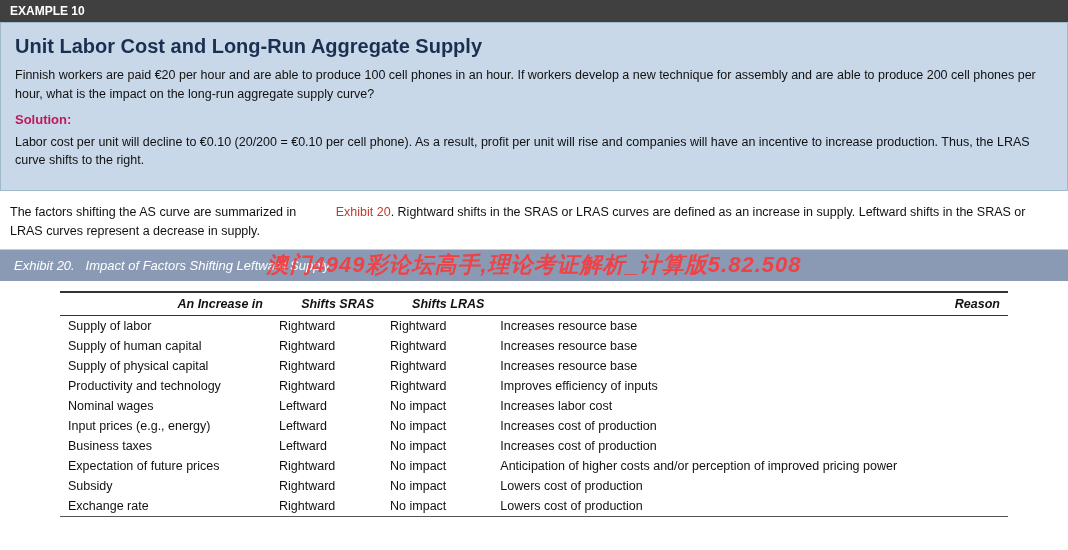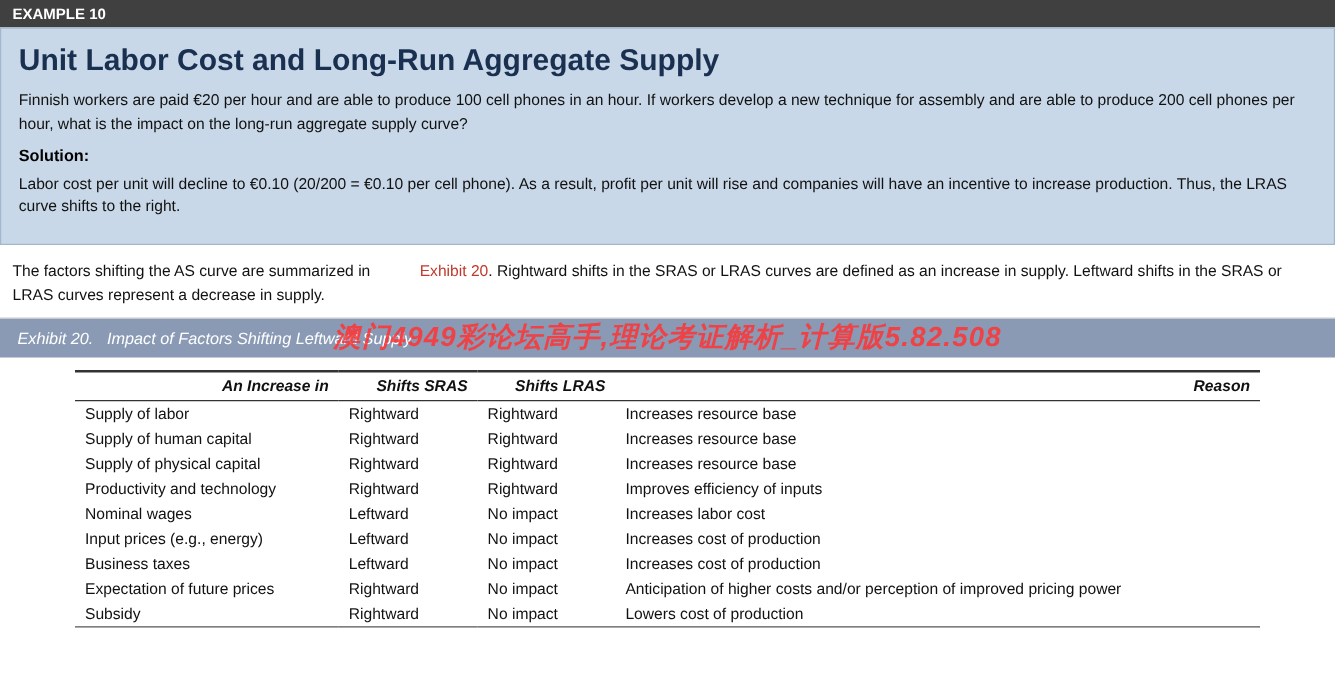--- a/index.html
+++ b/index.html
@@ -18,35 +18,35 @@
       font-size: 12px;
       font-weight: bold;
       padding: 4px 10px;
     }
     .example-box {
       background: #c8d8e8;
       padding: 12px 14px;
       border: 1px solid #a0b8cc;
     }
     .example-box h2 {
-      font-size: 24px;
+      font-size: 20px;
       font-weight: bold;
       color: #1a3050;
       margin-bottom: 8px;
     }
     .example-box p {
       font-size: 12.5px;
       color: #111;
       margin-bottom: 8px;
       line-height: 1.5;
     }
     .solution-label {
       font-size: 13px;
       font-weight: bold;
-      color: #000000;
+      color: #be185d;
       margin-bottom: 6px;
     }
 
     
     .body-text {
       padding: 12px 10px 8px 10px;
       font-size: 12.5px;
       line-height: 1.5;
       color: #111;
       border-bottom: 1px solid #ccc;
@@ -203,15 +203,21 @@
           <td>Rightward</td>
           <td>No impact</td>
           <td>Anticipation of higher costs and/or perception of improved pricing power</td>
         </tr>
         <tr>
           <td>Subsidy</td>
           <td>Rightward</td>
           <td>No impact</td>
           <td>Lowers cost of production</td>
         </tr>
+        <tr>
+          <td>Exchange rate</td>
+          <td>Rightward</td>
+          <td>No impact</td>
+          <td>Lowers cost of production</td>
+        </tr>
       </tbody>
   </table>
 </div>
 
 </body></html>

